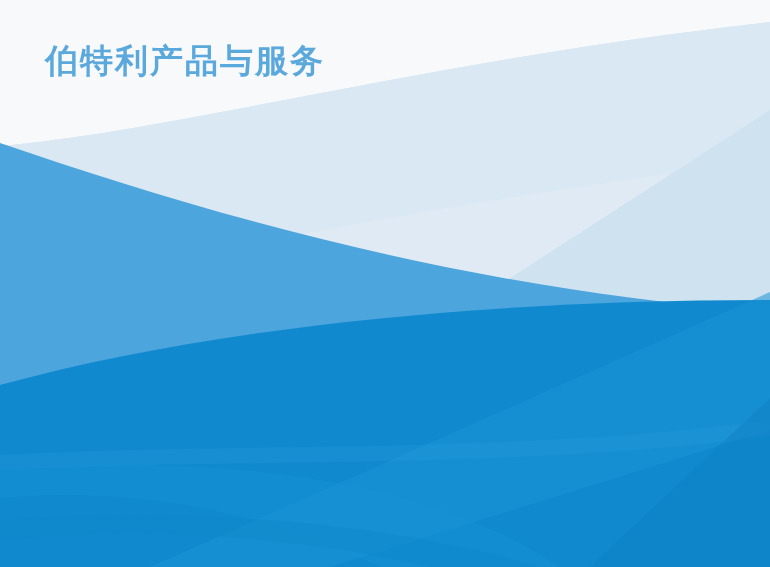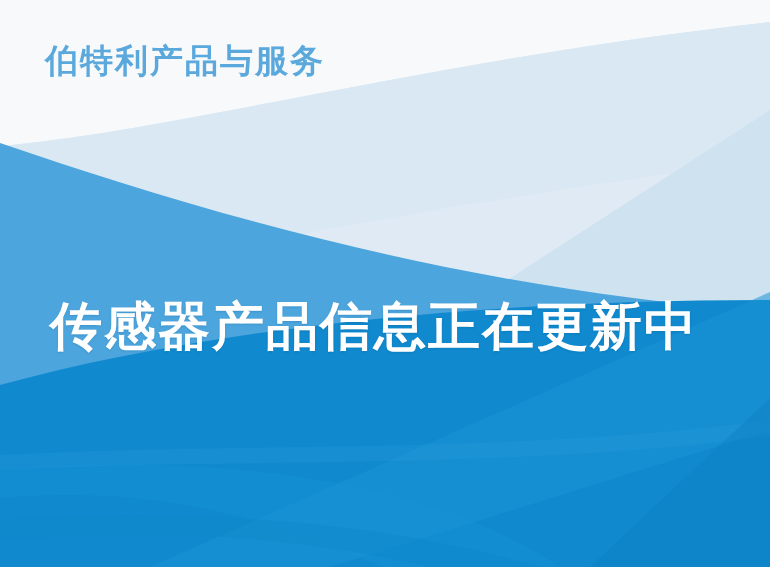--- a/index.html
+++ b/index.html
@@ -96,18 +96,17 @@
     <path d="M0,455 C230,442 520,455 770,420 L770,436 C520,470 230,458 0,470 Z" fill="#2498d9" opacity="0.35"></path>
 
     <path d="M770,398 L770,567 L590,567 Z" fill="#0d80c4" opacity="0.45"></path>
 
   </svg>
 
   <div class="content">
 
     <div class="brand-title">伯特利产品与服务</div>
 
-    <div class="headline">传感器产品信息正在更新中</div>
 
 
   </div>
 
 </div>
 
 </body></html>

